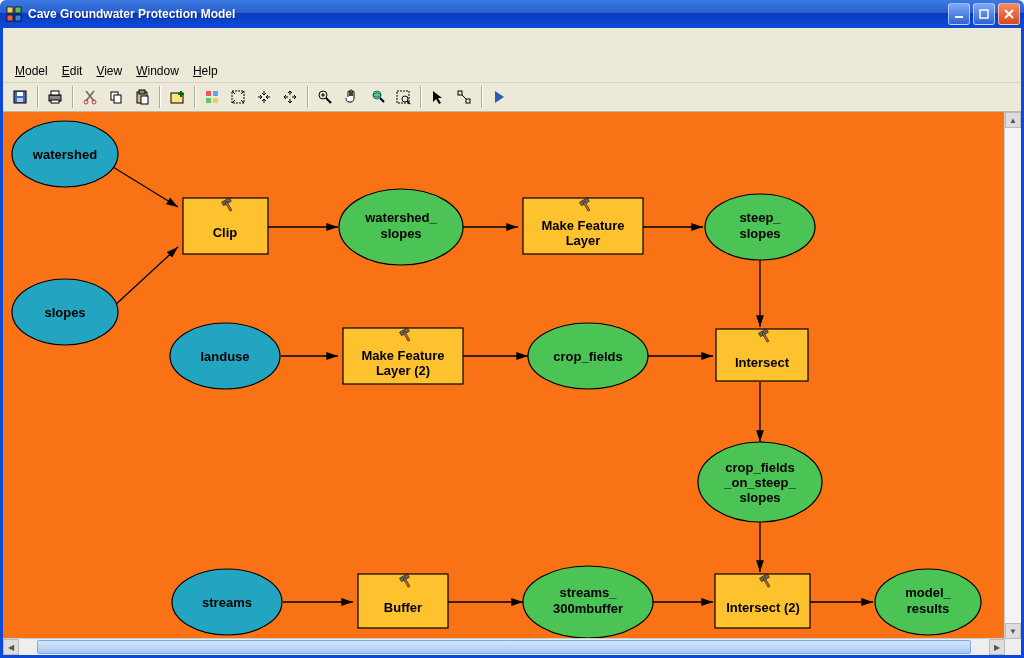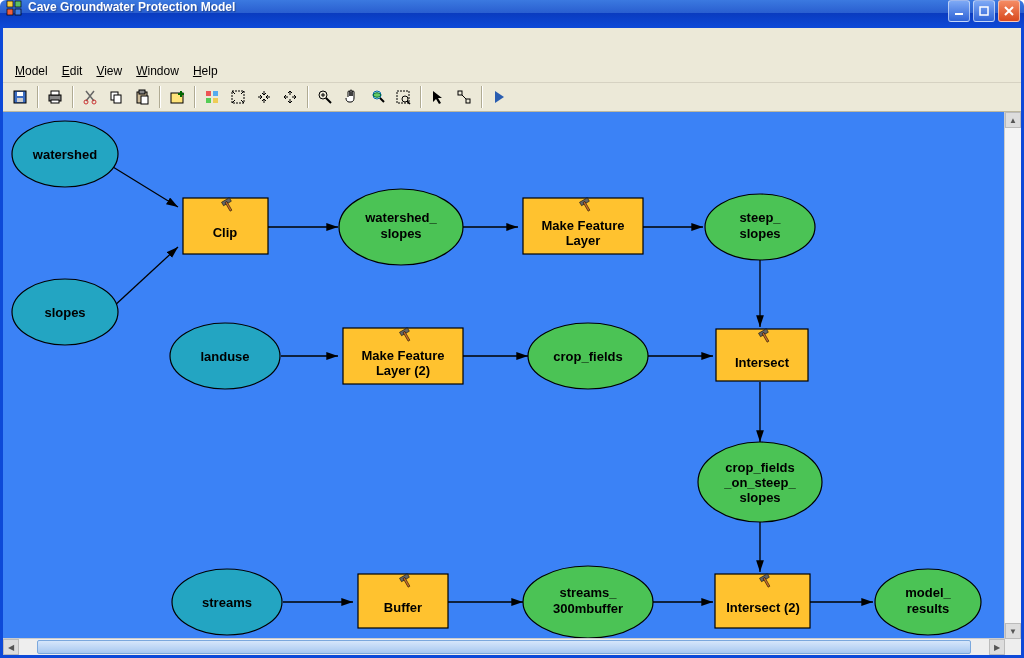--- a/index.html
+++ b/index.html
@@ -2,21 +2,21 @@
 <html><head>
 <meta charset="utf-8">
 <style>
   html, body { margin:0; padding:0; font-family: Tahoma, Arial, sans-serif; font-size:11px; }
   body { background:#fff; width:1024px; height:658px; overflow:hidden; }
 
   
   .titlebar {
     height:28px;
     background: linear-gradient(to bottom,#3b79e0 0%,#2a5fd0 45%,#0a3bbf 46%,#0d49d8 100%);
-    display:flex; color:white; font-weight:bold; font-size:12px;
+    display:flex; align-items:center; color:white; font-weight:bold; font-size:12px;
     padding:0 4px 0 6px; box-sizing:border-box;
     border-top-left-radius:6px; border-top-right-radius:6px;
   }
   .titlebar .app-icon { width:16px; height:16px; margin-right:6px; }
   .titlebar .title-text { flex:1; text-shadow:1px 1px 1px rgba(0,0,0,.3); }
   .win-btns { display:flex; gap:3px; }
   .win-btn { width:22px; height:22px; border-radius:3px; display:flex; align-items:center; justify-content:center;
              border:1px solid #fff8; box-sizing:border-box; }
   .win-btn.min, .win-btn.max { background: linear-gradient(to bottom,#7ea9f5,#2f63d6); }
   .win-btn.close { background: linear-gradient(to bottom,#f58b63,#d84a1f); }
@@ -33,21 +33,21 @@
 
   
   .toolbar { height:28px; background:#ece9d8; display:flex; align-items:center; padding:0 4px;
              border-bottom:1px solid #bdb89f; }
   .tb-btn { width:22px; height:22px; display:flex; align-items:center; justify-content:center;
             margin:0 1px; border:1px solid transparent; border-radius:2px; }
   .tb-sep { width:1px; height:22px; background:#b0ab93; margin:0 4px; box-shadow:1px 0 0 #fff; }
 
   
   .canvas-wrap { flex:1; position:relative; background:#fff; overflow:hidden; }
-  .canvas { position:absolute; inset:0 16px 16px 0; background:#3b82f6; }
+  .canvas { position:absolute; inset:0 16px 16px 0; background:#f97316; }
   .vscroll { position:absolute; top:0; right:0; width:16px; bottom:16px; background:#eee;
              display:flex; flex-direction:column; border-left:1px solid #ccc; }
   .vscroll .track { flex:1; background:#f4f4f4; position:relative; }
   .vscroll .sb-btn { height:16px; background:#ddd; display:flex; align-items:center; justify-content:center;
                      font-size:8px; color:#555; border:1px solid #bbb; box-sizing:border-box;}
   .hscroll { position:absolute; left:0; right:16px; bottom:0; height:16px;
              display:flex; border-top:1px solid #ccc; }
   .hscroll .sb-btn { width:16px; background:#ddd; display:flex; align-items:center; justify-content:center;
                      font-size:8px; color:#555; border:1px solid #bbb; box-sizing:border-box;}
   .hscroll .track { flex:1; background:#eee; position:relative; }

